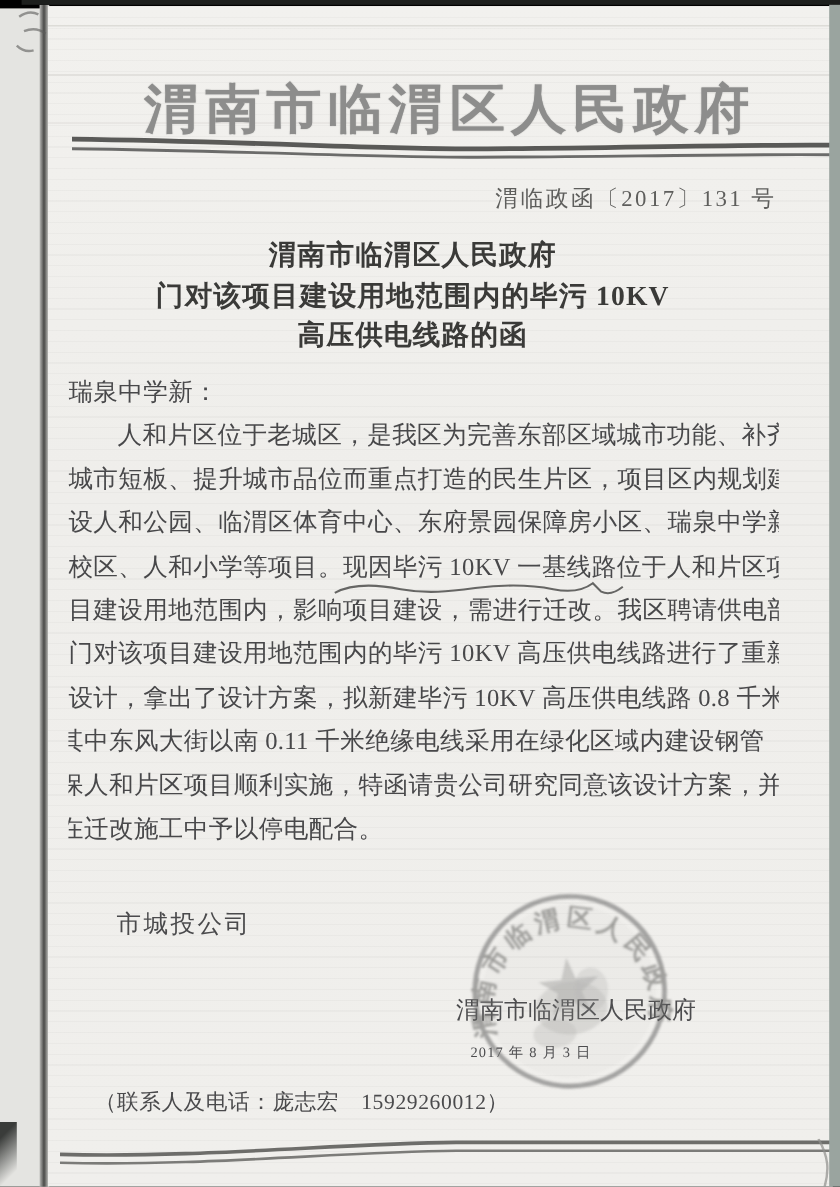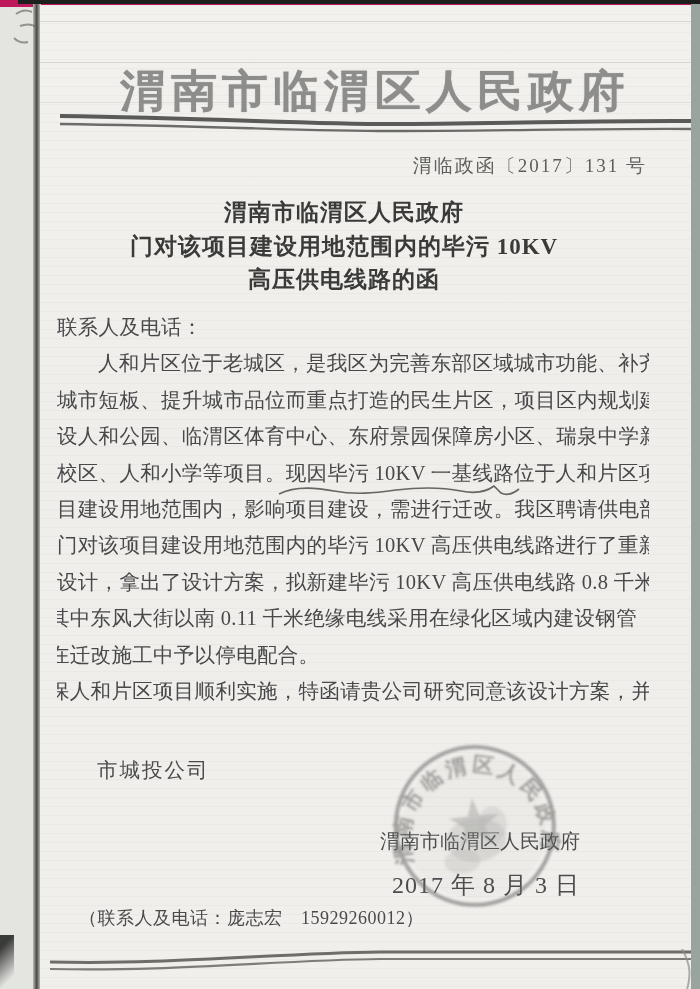--- a/index.html
+++ b/index.html
@@ -1,19 +1,19 @@
 <!DOCTYPE html>
 <html><head>
 <meta charset="utf-8">
 <style>
   * { margin:0; padding:0; box-sizing:border-box; }
   html,body { width:700px; height:989px; overflow:hidden; }
   body { background:#87938e; font-family:"Liberation Serif","DejaVu Serif",serif; }
 
-  .scene { position:relative; width:700px; height:989px; background:#be185d; }
+  .scene { position:relative; width:700px; height:989px; background:#000000; }
 
   
   .top-edge   { position:absolute; left:18px; top:0; width:682px; height:4px; background:#1d1f1d; }
   .underpage  { position:absolute; left:0; top:7px; width:40px; height:982px; background:#e4e4e1; }
   .fold-line  { position:absolute; left:33px; top:4px; width:8px; height:985px;
                 background:linear-gradient(90deg,#b9b9b6 0%,#4a4a48 45%,#6b6b68 60%,#d9d9d6 100%); }
   .right-band { position:absolute; left:691px; top:4px; width:9px; height:985px; background:#9aa49f; z-index:9; }
   .corner-smudge { position:absolute; left:0; top:935px; width:14px; height:54px;
                 background:linear-gradient(135deg,#3a3c3a 20%,rgba(58,60,58,0) 80%); z-index:8; }
 
@@ -44,21 +44,21 @@
            color:#48484a; white-space:nowrap; overflow:hidden; }
   .bline.indent { padding-left:41px; }
   .bline.cut { text-indent:-8px; }
 
   .squiggle { position:absolute; left:236px; top:476px; }
 
   .closing { position:absolute; left:57px; top:751px; font-size:20.5px; letter-spacing:2px; color:#4a4a4c; }
 
   .signature { position:absolute; left:340px; top:823px; font-size:20px; color:#4c4c4e;
                white-space:nowrap; z-index:3; }
-  .doc-date  { position:absolute; left:352px; top:864px; font-size:24px; color:#4c4c4e;
+  .doc-date  { position:absolute; left:352px; top:864px; font-size:12px; color:#4c4c4e;
                letter-spacing:1px; white-space:nowrap; z-index:3; }
   .contact   { position:absolute; left:39px; top:901px; font-size:18px; color:#4a4a4c;
                letter-spacing:.5px; white-space:nowrap; }
 
   .bottom-rule { position:absolute; left:10px; top:939px; }
   .seal { position:absolute; left:345px; top:731px; z-index:5; transform:rotate(-6deg); }
   .curl { position:absolute; left:612px; top:944px; }
   .scribbles { position:absolute; left:6px; top:4px; z-index:10; }
 </style>
 </head>
@@ -90,31 +90,31 @@
 
     <div class="doc-number">渭临政函〔2017〕131 号</div>
 
     <div class="title">
       <div>渭南市临渭区人民政府</div>
       <div>门对该项目建设用地范围内的毕污 10KV</div>
       <div>高压供电线路的函</div>
     </div>
 
     <div class="body-block" id="body-lines">
-        <div class="bline">联系人及电话：</div>
+        <div class="bline">瑞泉中学新：</div>
         <div class="bline indent">人和片区位于老城区，是我区为完善东部区域城市功能、补齐</div>
         <div class="bline">城市短板、提升城市品位而重点打造的民生片区，项目区内规划建</div>
         <div class="bline">设人和公园、临渭区体育中心、东府景园保障房小区、瑞泉中学新</div>
         <div class="bline">校区、人和小学等项目。现因毕污 10KV 一基线路位于人和片区项</div>
         <div class="bline">目建设用地范围内，影响项目建设，需进行迁改。我区聘请供电部</div>
         <div class="bline">门对该项目建设用地范围内的毕污 10KV 高压供电线路进行了重新</div>
         <div class="bline">设计，拿出了设计方案，拟新建毕污 10KV 高压供电线路 0.8 千米，</div>
         <div class="bline cut">其中东风大街以南 0.11 千米绝缘电线采用在绿化区域内建设钢管</div>
+        <div class="bline cut">保人和片区项目顺利实施，特函请贵公司研究同意该设计方案，并</div>
         <div class="bline cut">在迁改施工中予以停电配合。</div>
-        <div class="bline cut">保人和片区项目顺利实施，特函请贵公司研究同意该设计方案，并</div>
       </div>
 
     <svg class="squiggle" width="246" height="18" viewBox="0 0 246 18">
       <path d="M3,13 C18,5 38,6 58,10 C80,14 98,12 120,9 C145,6 165,6 185,10 C200,13 210,11 218,5 L225,12 C231,15 238,12 243,8" fill="none" stroke="#4e4e4c" stroke-width="1.7" opacity="0.85"></path>
     </svg>
 
     <div class="closing">市城投公司</div>
 
     <div class="signature">渭南市临渭区人民政府</div>
     <div class="doc-date">2017 年 8 月 3 日</div>

